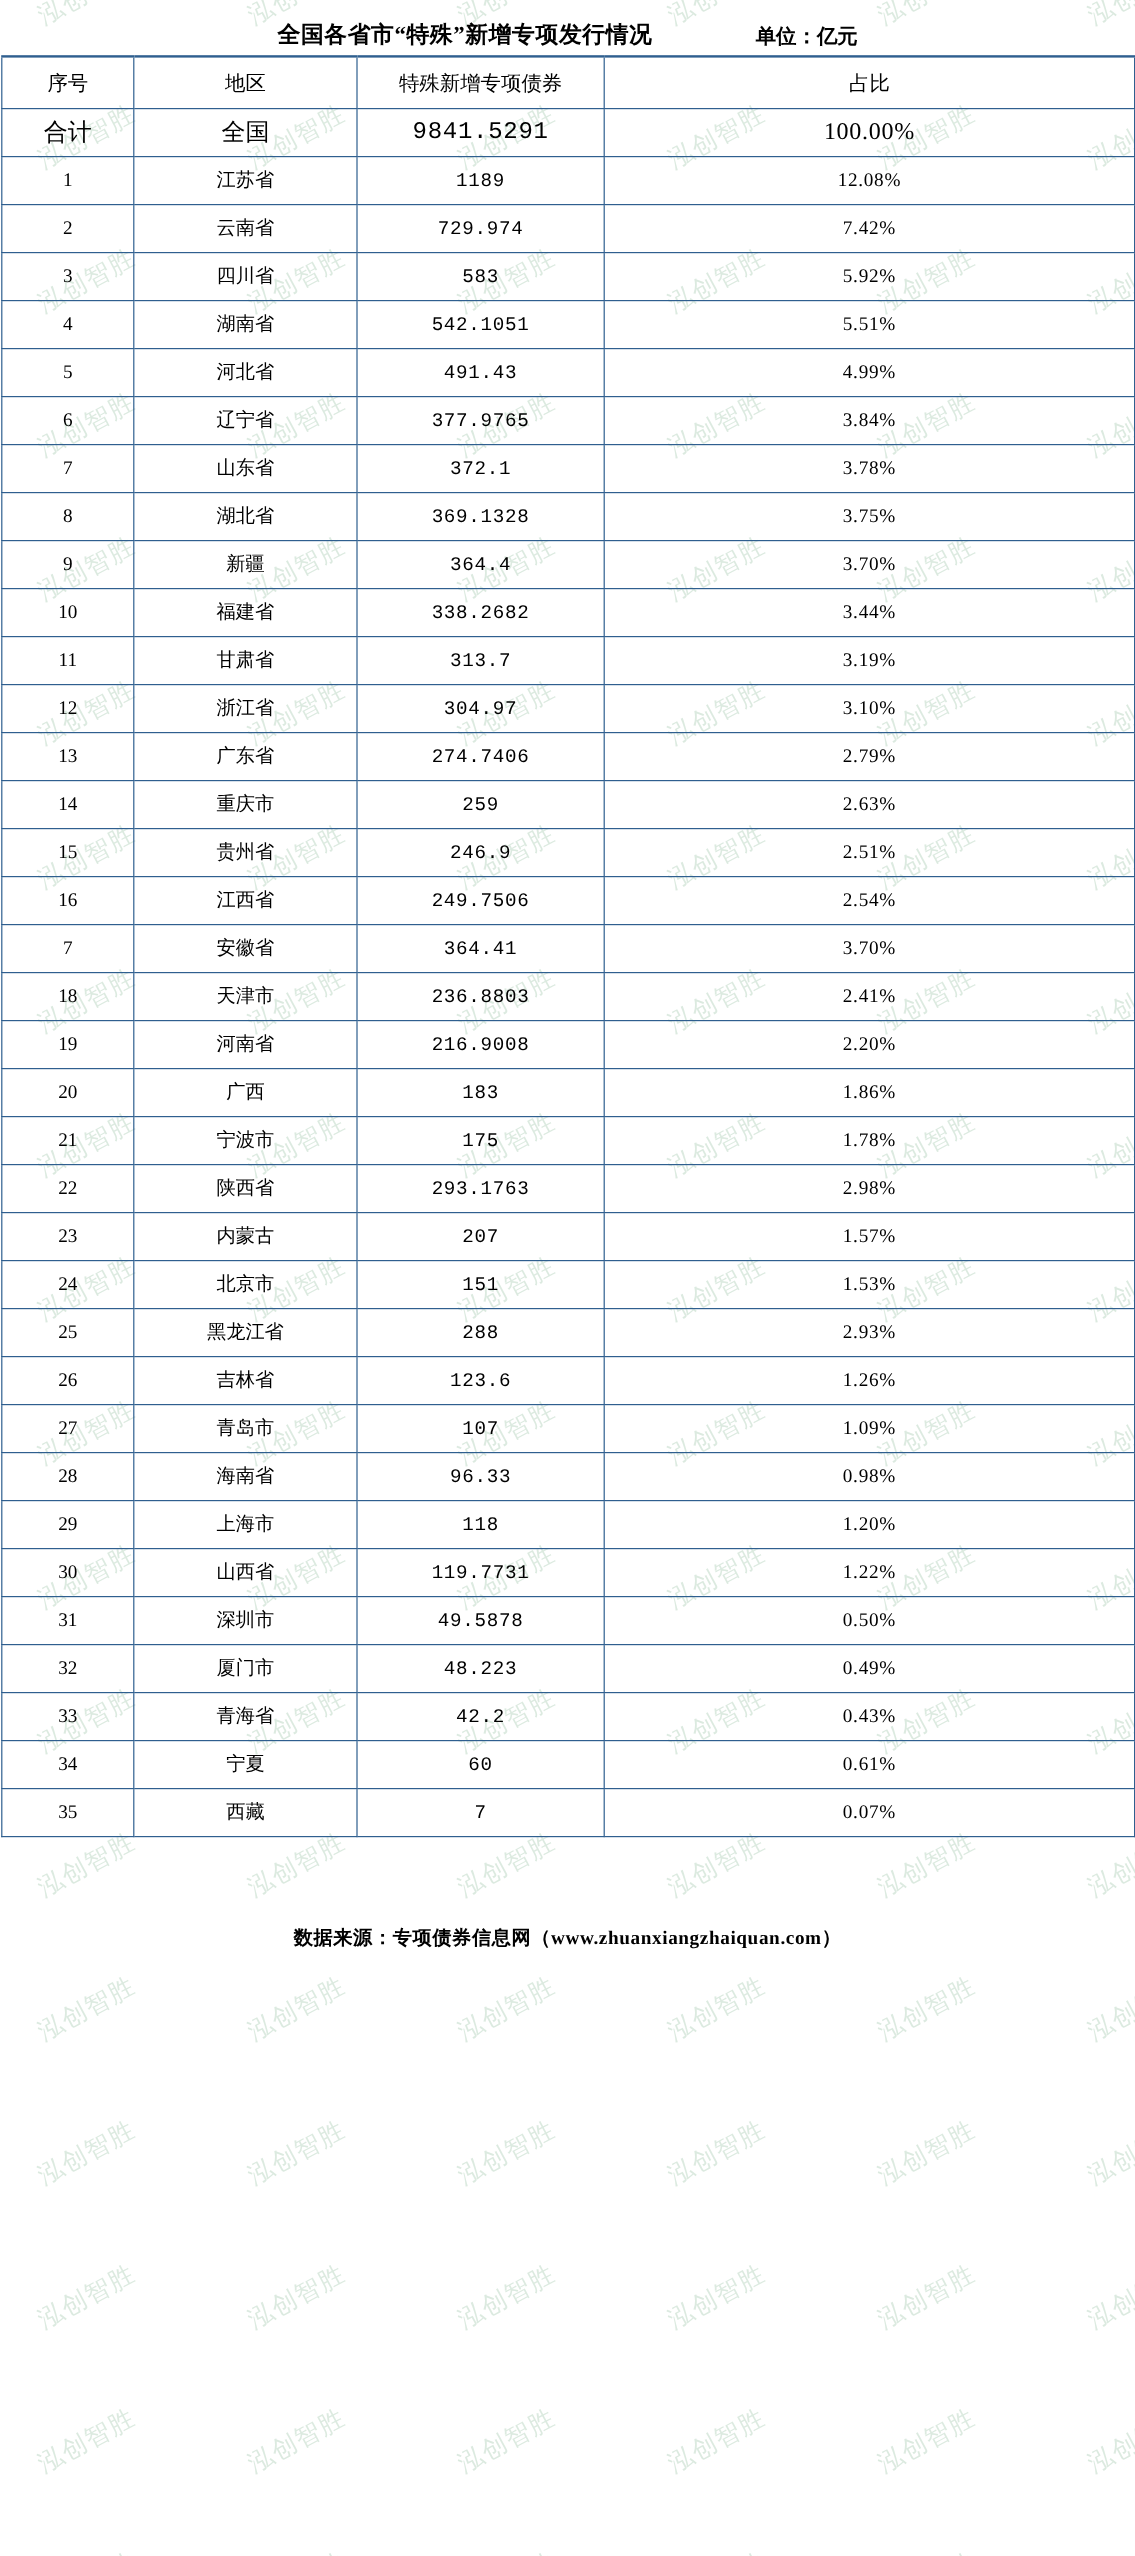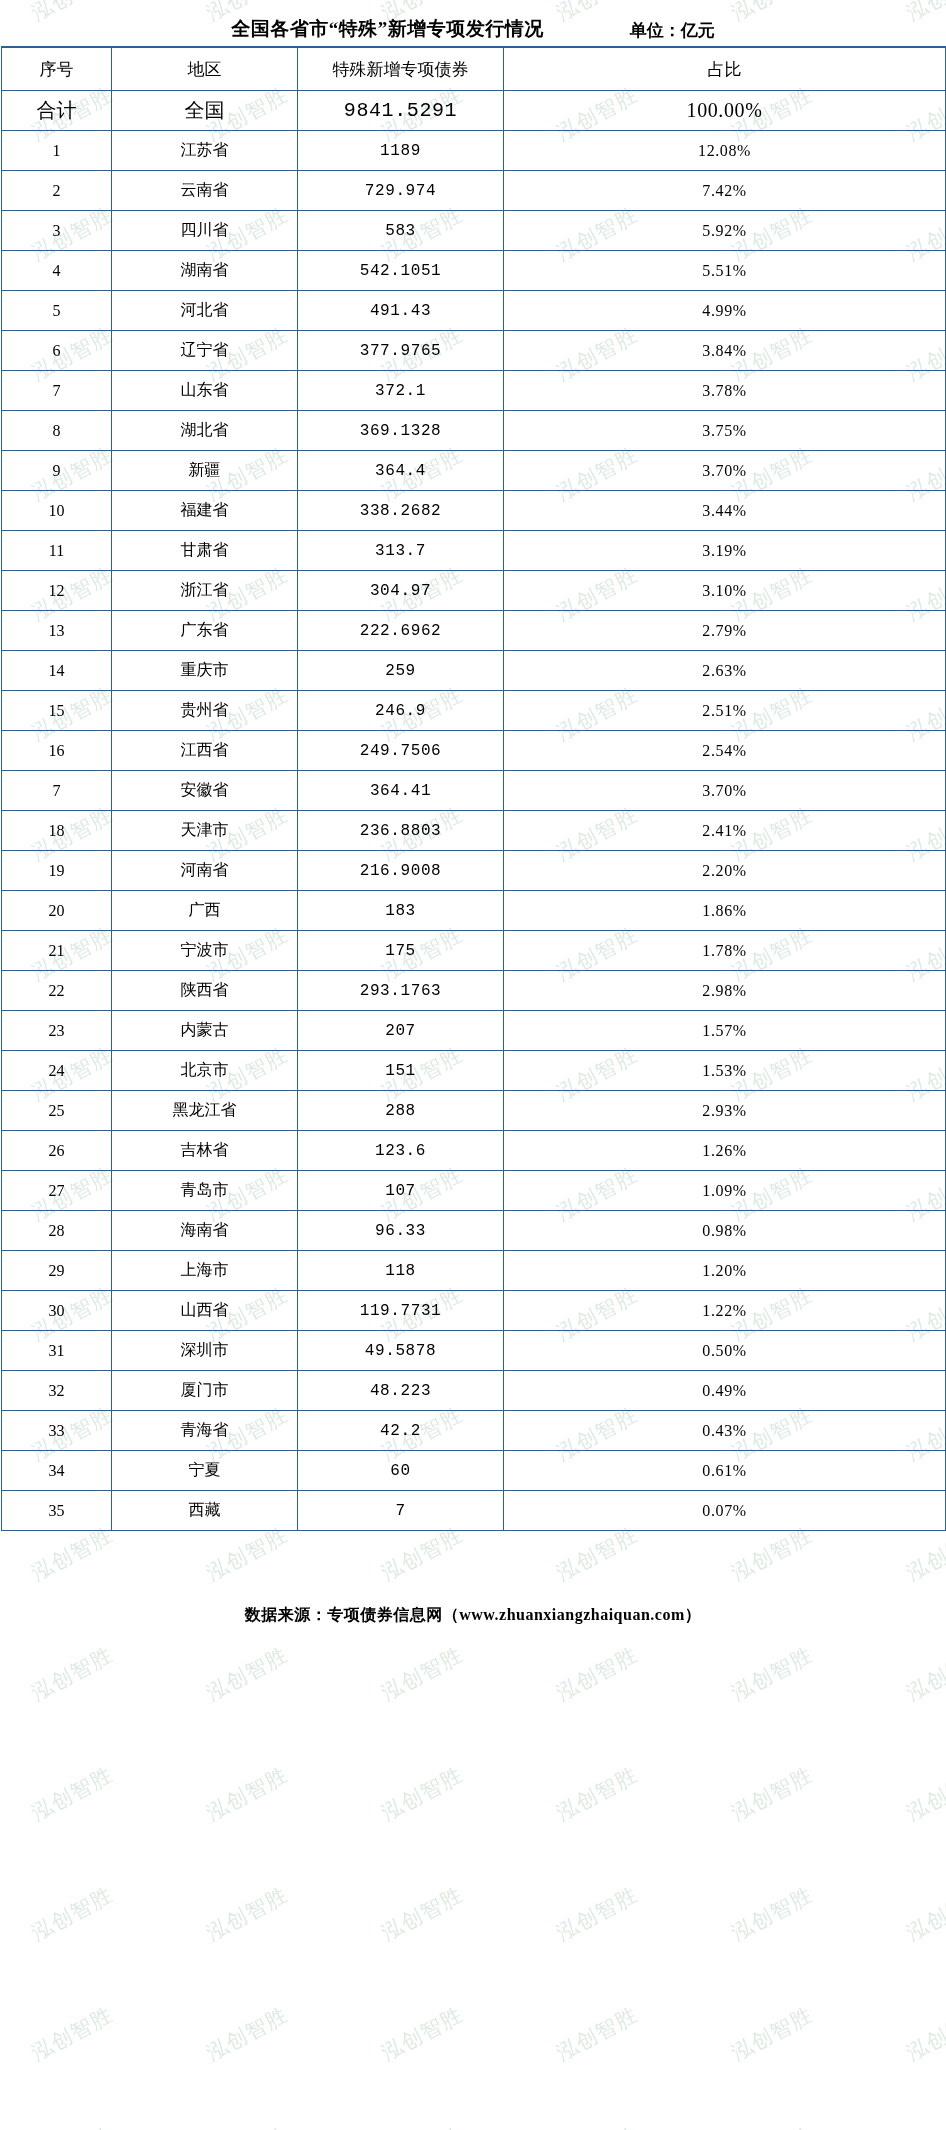--- a/index.html
+++ b/index.html
@@ -330,21 +330,21 @@
         </tr>
         <tr>
           <td class="idx">12</td>
           <td class="region">浙江省</td>
           <td class="num">304.97</td>
           <td class="pct">3.10%</td>
         </tr>
         <tr>
           <td class="idx">13</td>
           <td class="region">广东省</td>
-          <td class="num">222.6962</td>
+          <td class="num">274.7406</td>
           <td class="pct">2.79%</td>
         </tr>
         <tr>
           <td class="idx">14</td>
           <td class="region">重庆市</td>
           <td class="num">259</td>
           <td class="pct">2.63%</td>
         </tr>
         <tr>
           <td class="idx">15</td>

